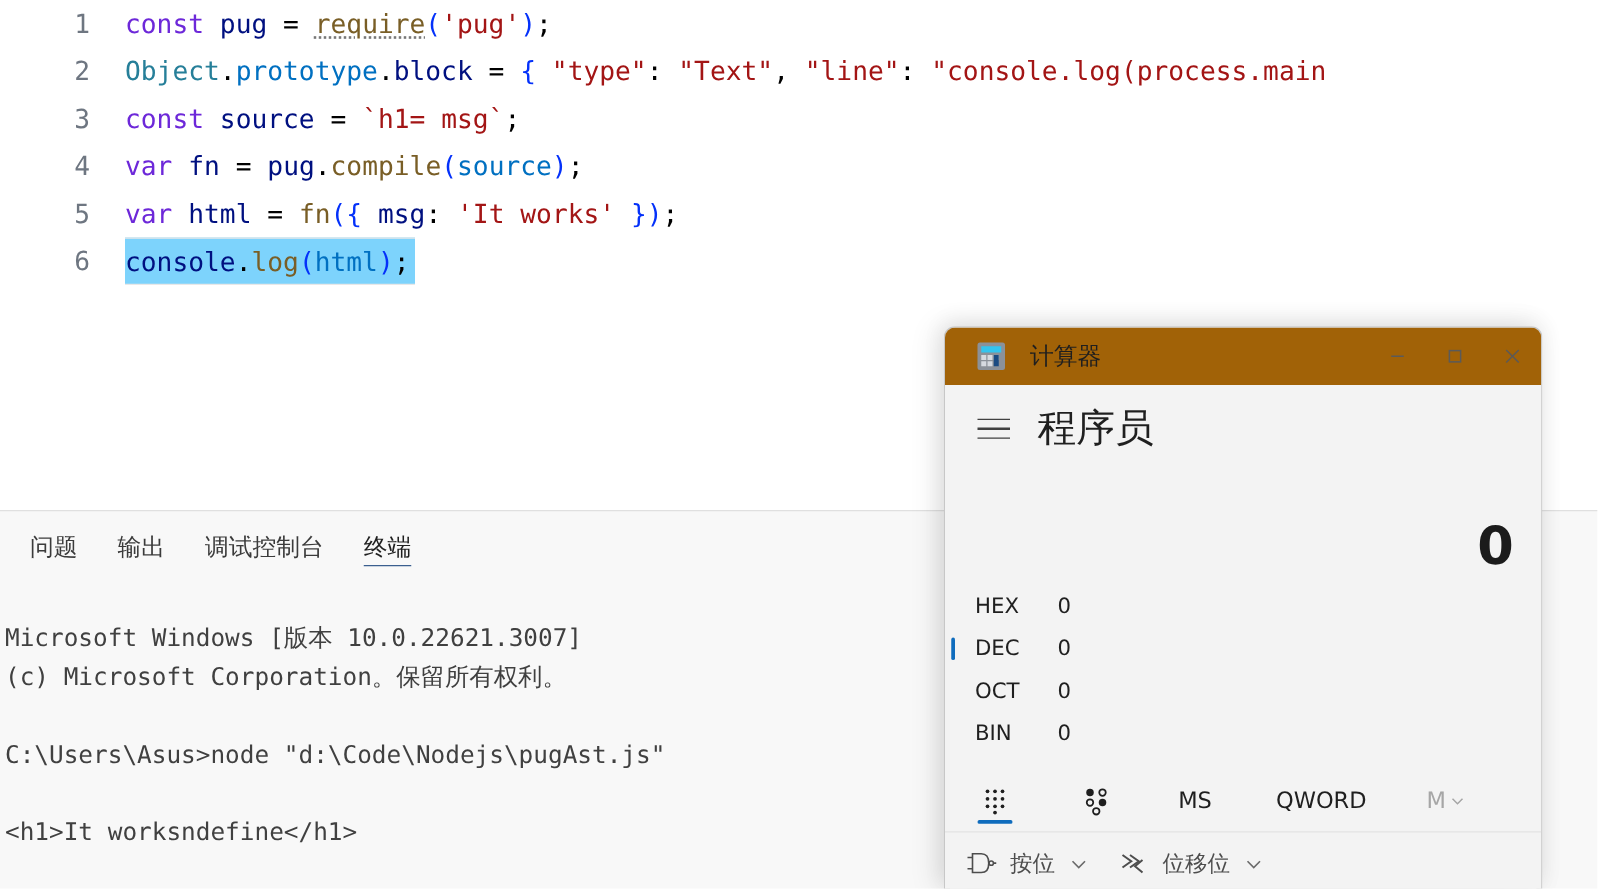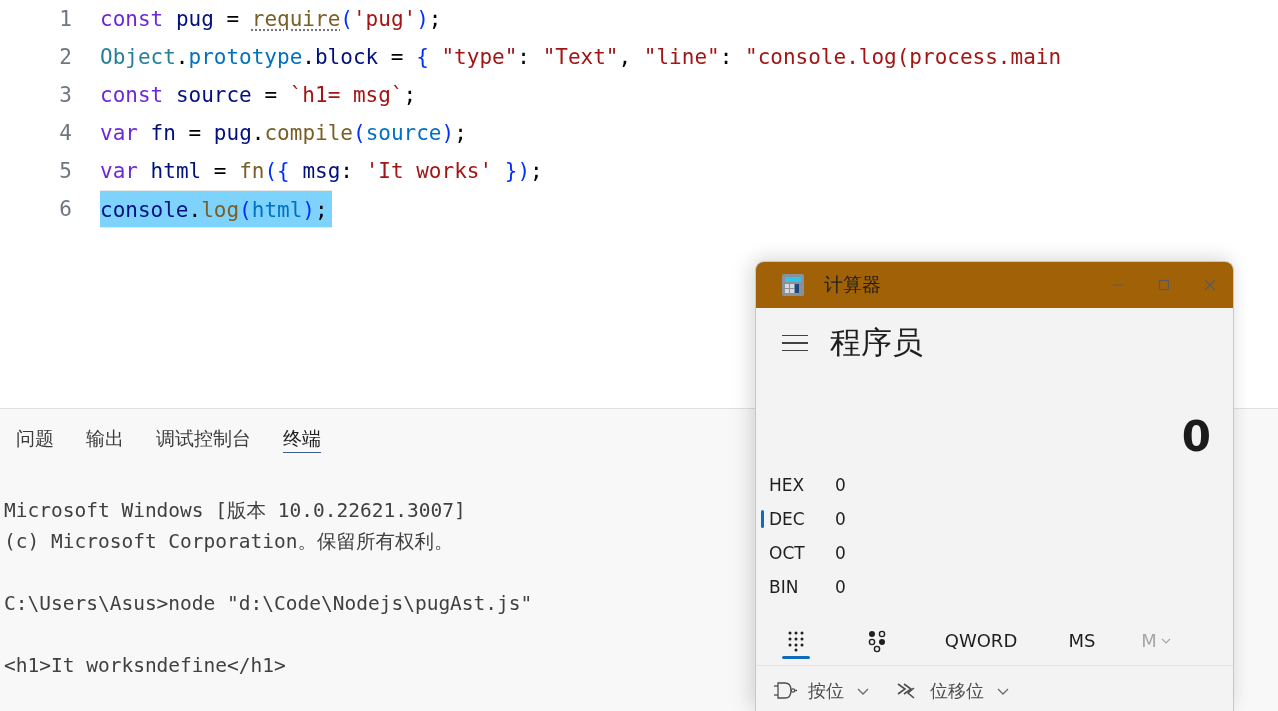--- a/index.html
+++ b/index.html
@@ -50,21 +50,21 @@
     text-underline-offset: 3px;
   }
 
   
   .panel {
     position: absolute; left: 0; top: 408px; width: 1278px; height: 303px;
     background: #f8f8f8; border-top: 1px solid #e0e0e0;
   }
   .panel-tabs {
     position: absolute; left: 0; top: 0; height: 58px; width: 100%;
-    display: flex; align-items: center; 
+    display: flex; align-items: center; padding-left: 8px;
   }
   .panel-tab {
     position: relative; height: 58px; line-height: 58px;
     padding: 0 16px; font-size: 19px; color: #3b3b3b;
     font-family: "DejaVu Sans", sans-serif; cursor: pointer;
   }
   .panel-tab.active { color: #1f1f1f; }
   .panel-tab.active::after {
     content: ""; position: absolute; left: 16px; right: 16px;
     bottom: 14px; height: 1.5px; background: #3b5f8f;
@@ -135,21 +135,21 @@
     justify-content: flex-end; padding: 0 22px 6px 0;
   }
   .calc-display-value {
     font-size: 42px; font-weight: bold; color: #1b1b1b;
     font-family: "DejaVu Sans", sans-serif; line-height: 1;
   }
 
   .bases { padding: 4px 0 0 0; }
   .base-row {
     position: relative; display: flex; align-items: center;
-    height: 34px; padding-left: 13px;
+    height: 34px; padding-left: 24px;
   }
   .base-sel {
     position: absolute; left: 5px; top: 8px; width: 3px; height: 18px;
     background: #0f6cbd; border-radius: 2px;
   }
   .base-label {
     width: 66px; font-size: 17px; color: #1f1f1f;
     font-family: "DejaVu Sans", sans-serif;
   }
   .base-value {
@@ -301,25 +301,25 @@
       </div>
       <div class="tb-item tb-bittog">
         <svg width="24" height="24" viewBox="0 0 24 24">
           <circle cx="7" cy="5" r="3" fill="#1f1f1f"></circle>
           <circle cx="17" cy="5" r="2.6" fill="none" stroke="#1f1f1f" stroke-width="1.4"></circle>
           <circle cx="7" cy="13" r="2.6" fill="none" stroke="#1f1f1f" stroke-width="1.4"></circle>
           <circle cx="17" cy="13" r="3" fill="#1f1f1f"></circle>
           <circle cx="12" cy="20" r="2.6" fill="none" stroke="#1f1f1f" stroke-width="1.4"></circle>
         </svg>
       </div>
+      <div class="tb-item tb-ms">
+        <span class="tb-text">MS</span>
+      </div>
       <div class="tb-item tb-qword">
         <span class="tb-text">QWORD</span>
-      </div>
-      <div class="tb-item tb-ms">
-        <span class="tb-text">MS</span>
       </div>
       <div class="tb-item tb-m">
         <span class="tb-text dim">M</span>
         <svg width="14" height="14" viewBox="0 0 14 14" style="margin-left:2px">
           <polyline points="3,5 7,9 11,5" fill="none" stroke="#a6a6a6" stroke-width="1.2"></polyline>
         </svg>
       </div>
     </div>
 
     <div class="calc-bottom">

